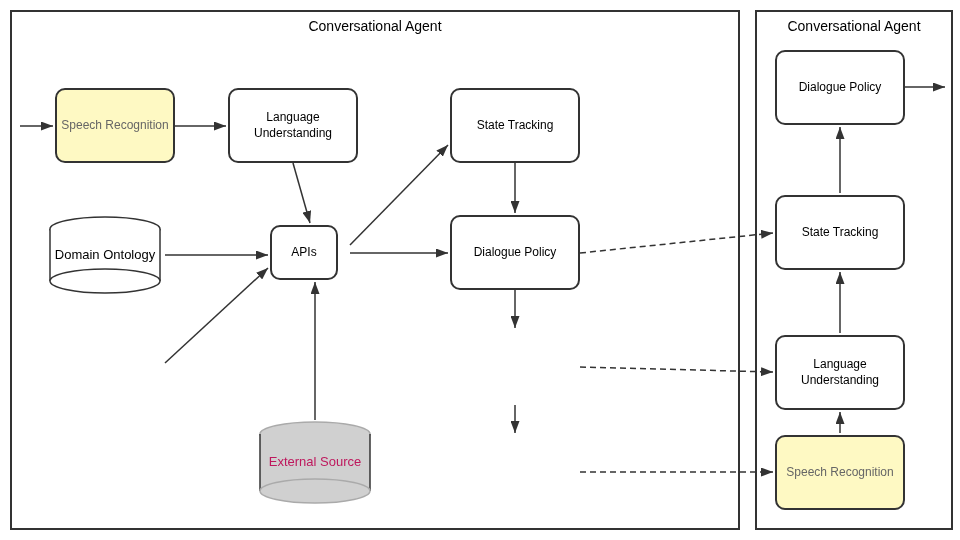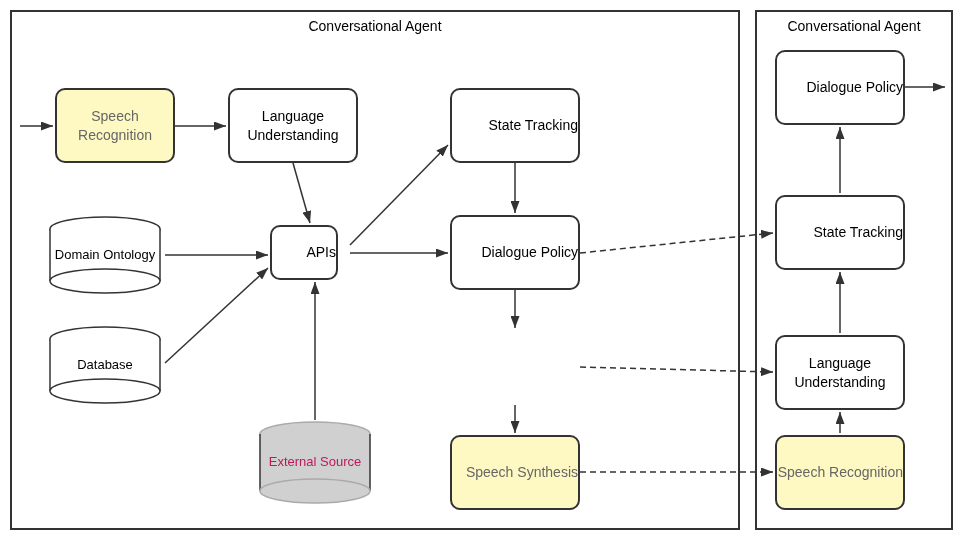--- a/index.html
+++ b/index.html
@@ -19,24 +19,24 @@
       position: relative;
     }
 
     
     .box {
       position: absolute;
       border: 2px solid #333;
       border-radius: 10px;
       display: flex;
       align-items: center;
-      justify-content: flex-end;
+      justify-content: center;
       text-align: center;
       background: #fff;
-      font-size: 14px;
+      font-size: 12px;
       font-weight: normal;
       line-height: 1.3;
     }
 
     .box.shaded {
       background: #fef9c3;
       color: #666;
     }
 
     
@@ -132,30 +132,20 @@
       <ellipse cx="60" cy="66" rx="55" ry="12" fill="#fff" stroke="#333" stroke-width="1.5"></ellipse>
     </svg>
     <div class="cyl-label" style="text-align:left; line-height:1.3;">Domain
 Ontology</div>
   </div>
 
   <div class="box" style="left:270px; top:225px; width:68px; height:55px;">
     <span>APIs</span>
   </div>
 
-  <div class="cylinder" style="left:45px; top:325px; width:120px; height:80px;">
-    <svg viewBox="0 0 120 80" xmlns="http://www.w3.org/2000/svg">
-      <ellipse cx="60" cy="14" rx="55" ry="12" fill="#fff" stroke="#333" stroke-width="1.5"></ellipse>
-      <rect x="5" y="14" width="110" height="52" fill="#fff" stroke="none"></rect>
-      <line x1="5" y1="14" x2="5" y2="66" stroke="#333" stroke-width="1.5"></line>
-      <line x1="115" y1="14" x2="115" y2="66" stroke="#333" stroke-width="1.5"></line>
-      <ellipse cx="60" cy="66" rx="55" ry="12" fill="#fff" stroke="#333" stroke-width="1.5"></ellipse>
-    </svg>
-    <div class="cyl-label" style="text-align:center; line-height:1.3;">Database</div>
-  </div>
 
   <div class="cylinder" style="left:255px; top:420px; width:120px; height:85px;">
     <svg viewBox="0 0 120 85" xmlns="http://www.w3.org/2000/svg">
       <ellipse cx="60" cy="14" rx="55" ry="12" fill="#d0d0d0" stroke="#aaa" stroke-width="1.5"></ellipse>
       <rect x="5" y="14" width="110" height="57" fill="#d0d0d0" stroke="none"></rect>
       <line x1="5" y1="14" x2="5" y2="71" stroke="#aaa" stroke-width="1.5"></line>
       <line x1="115" y1="14" x2="115" y2="71" stroke="#aaa" stroke-width="1.5"></line>
       <ellipse cx="60" cy="71" rx="55" ry="12" fill="#d0d0d0" stroke="#aaa" stroke-width="1.5"></ellipse>
     </svg>
     <div class="cyl-label" style="text-align:center; line-height:1.3; color:#be185d;">External
@@ -165,24 +155,20 @@
   <div class="box" style="left:450px; top:88px; width:130px; height:75px;">
     <span>State Tracking</span>
   </div>
 
   <div class="box" style="left:450px; top:215px; width:130px; height:75px;">
     <span>Dialogue
 Policy</span>
   </div>
 
 
-  <div class="box shaded" style="left:450px; top:435px; width:130px; height:75px;">
-    <span>Speech
-Synthesis</span>
-  </div>
 
   <div class="box" style="left:775px; top:50px; width:130px; height:75px;">
     <span>Dialogue
 Policy</span>
   </div>
 
   <div class="box" style="left:775px; top:195px; width:130px; height:75px;">
     <span>State Tracking</span>
   </div>
 

